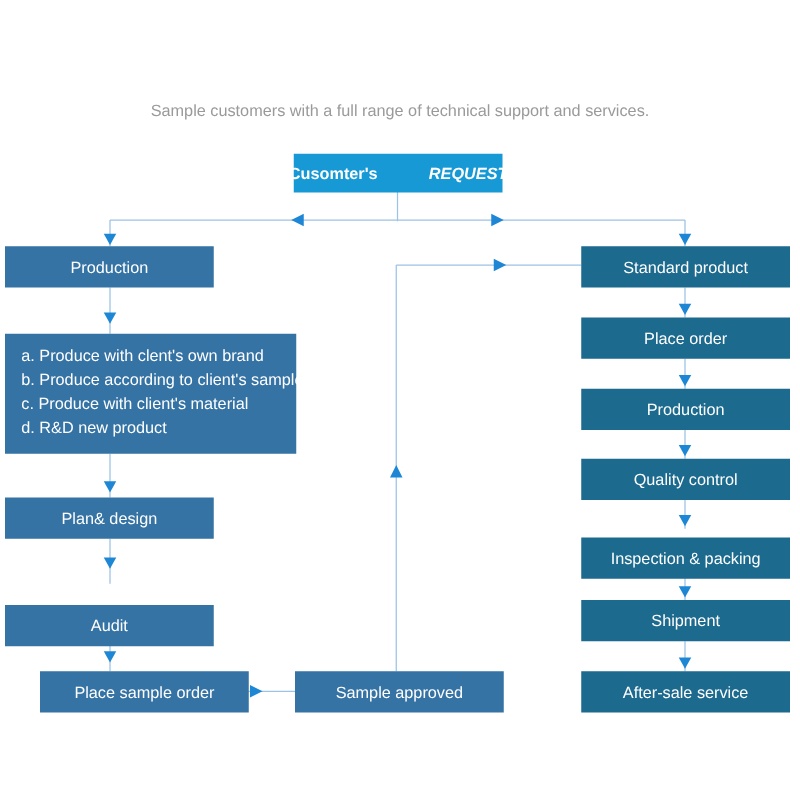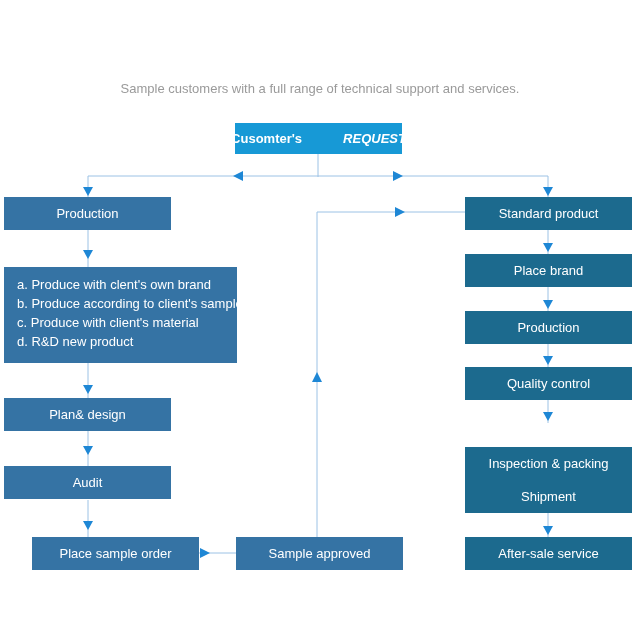--- a/index.html
+++ b/index.html
@@ -32,23 +32,23 @@
   .box.root em{font-style:italic;margin-left:17px;}
   .box.lcol{left:4px;width:167px;height:33px;background:var(--left-box);}
   .box.mid{left:236px;top:537px;width:167px;height:33px;background:var(--left-box);}
   .box.rcol{left:465px;width:167px;height:33px;background:var(--right-box);}
   .box.listbox{
     left:4px;top:267px;width:233px;height:96px;background:var(--left-box);
     flex-direction:column;align-items:flex-start;justify-content:center;
     padding:2px 6px 6px 13px;
   }
   .listbox .li{line-height:19px;white-space:nowrap;}
-  .t-customized{top:197px;} .t-plan{top:398px;} .t-audit{top:466px;} .t-pso{top:537px;margin-left:28px;}
+  .t-customized{top:197px;} .t-plan{top:398px;} .t-audit{top:484px;} .t-pso{top:537px;margin-left:28px;}
   .t-r0{top:197px;} .t-r1{top:254px;} .t-r2{top:311px;} .t-r3{top:367px;}
-  .t-r4{top:447px;} .t-r5{top:480px;} .t-r6{top:537px;text-align:right;}
+  .t-r4{top:430px;} .t-r5{top:480px;} .t-r6{top:537px;text-align:right;}
 </style>
 </head>
 <body>
 
 <div class="canvas">
 
 
   <p class="subtitle">Sample customers with a full range of technical support and services.</p>
 
   <svg class="connectors" width="640" height="640" viewBox="0 0 640 640">
@@ -121,21 +121,21 @@
     </div>
 
   <div class="box mid">
       <span>Sample approved</span>
     </div>
 
   <div class="box rcol t-r0">
       <span>Standard product</span>
     </div>
   <div class="box rcol t-r1">
-      <span>Place brand</span>
+      <span>Place order</span>
     </div>
   <div class="box rcol t-r3">
       <span>Quality control</span>
     </div>
   <div class="box rcol t-r2">
       <span>Production</span>
     </div>
   <div class="box rcol t-r4">
       <span>Inspection &amp; packing</span>
     </div>

